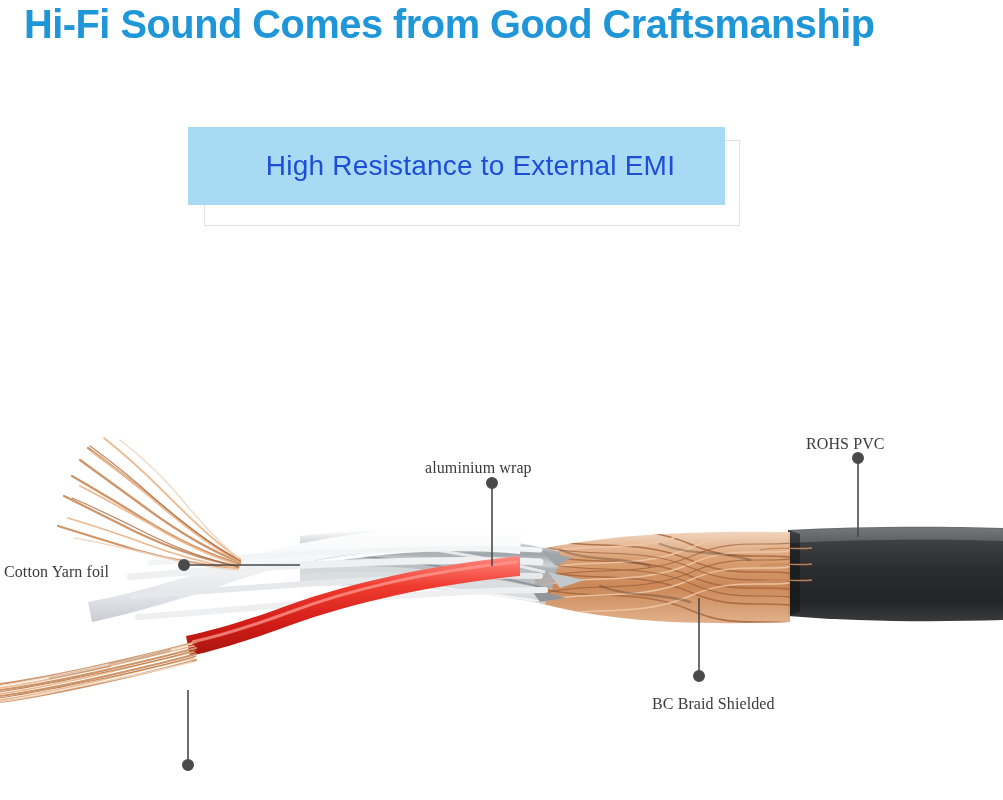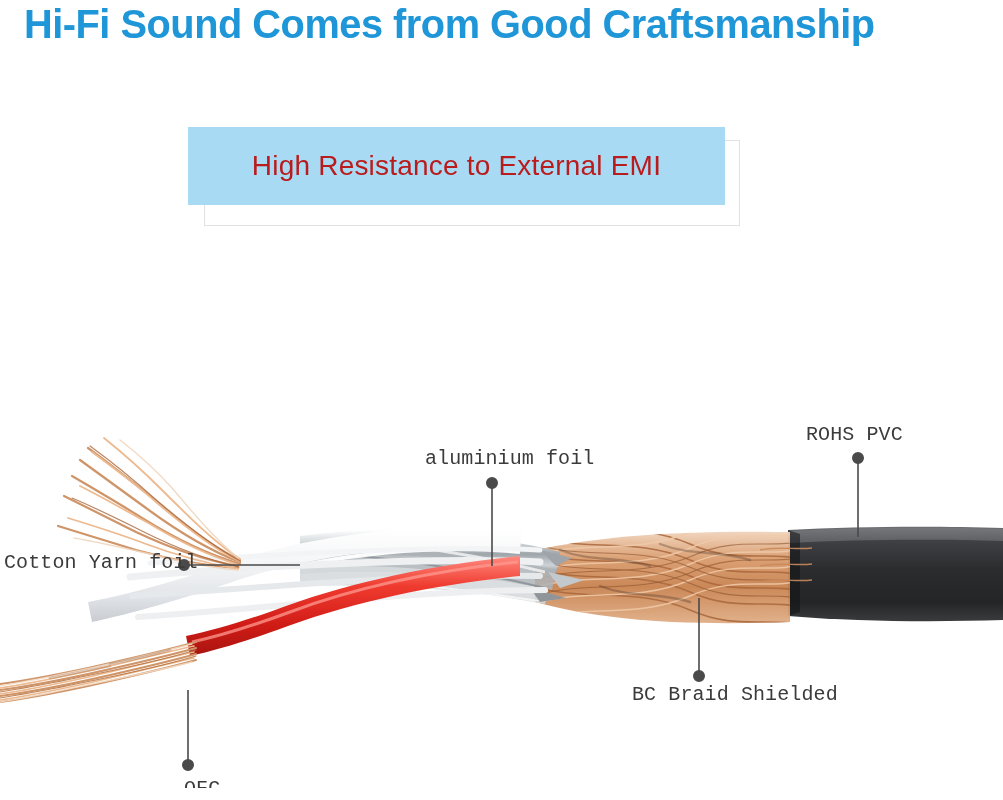--- a/index.html
+++ b/index.html
@@ -58,57 +58,58 @@
     position: absolute;
     left: 188px;
     top: 127px;
     width: 537px;
     height: 78px;
     background: #a9daf4;
     pointer-events: auto;
   }
   #banner-text {
     position: absolute;
-    left: 0;
+    left: 14px;
     top: 0;
     width: 537px;
     height: 78px;
     display: flex;
     align-items: center;
     justify-content: center;
     font-size: 28px;
     font-weight: normal;
-    color: #b91c1c;
+    color: #1d4ed8;
     letter-spacing: 0.2px;
     white-space: nowrap;
   }
 
   
   #cable-figure {
     position: absolute;
     left: 0;
     top: 250px;
     width: 1003px;
     height: 550px;
   }
   #cable-figure svg { display: block; }
 
   
   .callout {
     position: absolute;
-    font-family: Liberation Mono, monospace;
-    font-size: 20px;
+    font-family: Liberation Serif, serif;
+    font-size: 16px;
     color: #3b3b3b;
     white-space: nowrap;
     letter-spacing: 0.1px;
+    margin-top: 12px;
   }
   #label-cotton      { left: 4px;   top: 551px; }
   #label-alufoil     { left: 425px; top: 447px; }
   #label-rohs        { left: 806px; top: 423px; }
-  #label-bcbraid     { left: 632px; top: 683px; }
+  #label-bcbraid     { left: 652px; top: 683px; }
   #label-ofc         { left: 184px; top: 777px; }
 
   
   #leaders {
     position: absolute;
     left: 0; top: 0;
     width: 1003px; height: 800px;
     pointer-events: none;
   }
 </style>
@@ -315,21 +316,21 @@
       <circle cx="699" cy="676" r="5.2"></circle>
       <line x1="699" y1="671" x2="699" y2="598"></line>
 
       <circle cx="188" cy="765" r="5.2"></circle>
       <line x1="188" y1="760" x2="188" y2="690"></line>
     </g>
   </svg>
 
   <div class="callout" id="label-cotton">Cotton Yarn foil</div>
 
-  <div class="callout" id="label-alufoil">aluminium foil</div>
+  <div class="callout" id="label-alufoil">aluminium wrap</div>
 
   <div class="callout" id="label-rohs">ROHS PVC</div>
 
   <div class="callout" id="label-bcbraid">BC Braid Shielded</div>
 
   <div class="callout" id="label-ofc">OFC</div>
 
 </div>
 
 </body></html>

